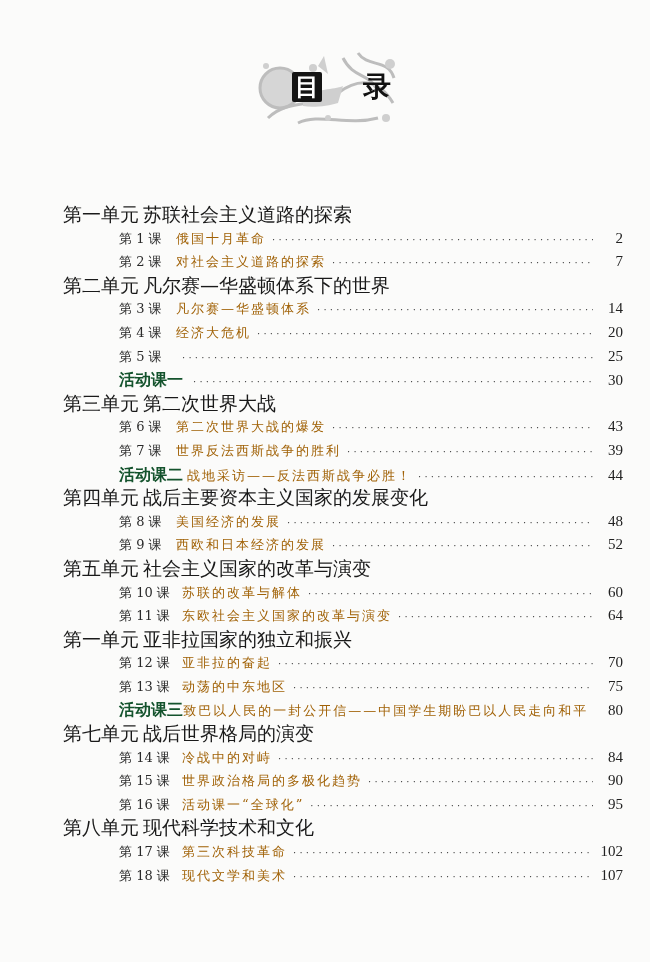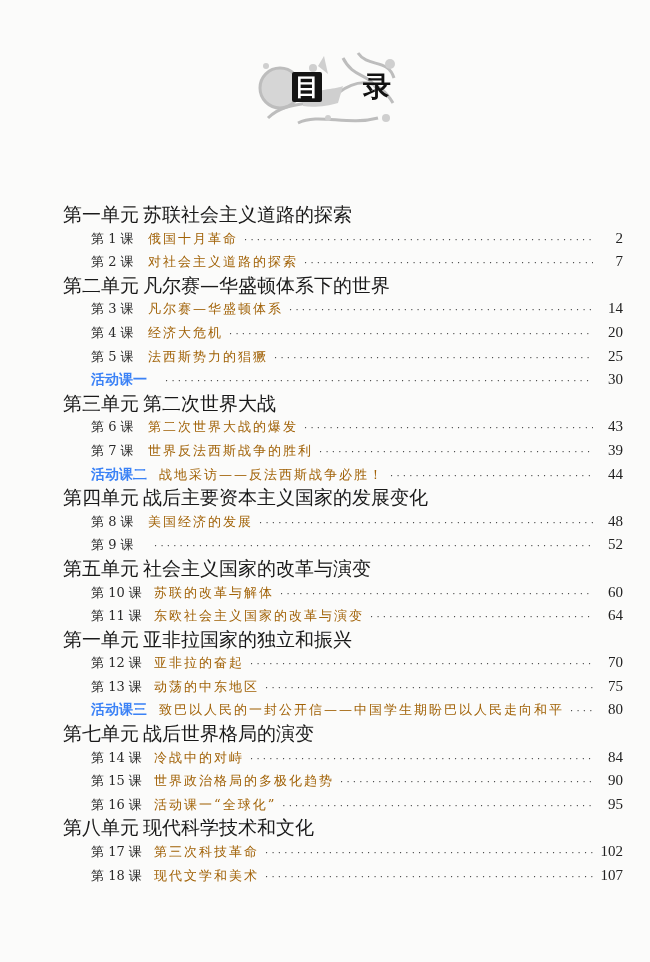--- a/index.html
+++ b/index.html
@@ -21,22 +21,22 @@
   .toc { position: absolute; left: 63px; top: 203px; width: 560px; }
   .unit {
     height: 23.6px; line-height: 23.6px; font-family: "DejaVu Sans", sans-serif; font-size: 19px; color: #1a1a1a;
     white-space: nowrap;
   }
   .unit .u-num { display: inline-block; width: 80px; }
   .row {
     height: 23.6px; line-height: 23.6px; display: flex; align-items: baseline; white-space: nowrap; font-size: 13px;
     padding-left: 28px;
   }
-  .row .l-num { display: inline-block; width: 57px; color: #2a2a2a; font-size: 13px; }
-  .row.activity .l-num { font-family: "DejaVu Sans", sans-serif; font-weight: bold; width: 68px; font-size: 14px; color: #3b82f6; }
+  .row .l-num { display: inline-block; width: 57px; color: #2a2a2a; font-size: 13px; margin-left: 28px; }
+  .row.activity .l-num { font-family: "DejaVu Sans", sans-serif; font-weight: bold; width: 68px; font-size: 16px; color: #14532d; }
   .row.wide .l-num { width: 63px; }
   .row .l-title { color: #a16207; letter-spacing: 2px; }
   .row .dots {
     flex: 1; overflow: hidden; margin: 0 6px; color: #333; letter-spacing: 3.2px; font-size: 10px;
   }
   .row .page { width: 24px; text-align: right; font-family: "Liberation Serif", serif; font-size: 15px; color: #222; }
 </style>
 </head>
 <body>
 
@@ -85,21 +85,20 @@
       <span class="page">14</span>
     </div>
     <div class="row">
       <span class="l-num">第 4 课</span>
       <span class="l-title">经济大危机</span>
       <span class="dots">················································································</span>
       <span class="page">20</span>
     </div>
     <div class="row">
       <span class="l-num">第 5 课</span>
-      <span class="l-title">法西斯势力的猖獗</span>
       <span class="dots">················································································</span>
       <span class="page">25</span>
     </div>
     <div class="row activity">
       <span class="l-num">活动课一</span>
       <span class="dots">················································································</span>
       <span class="page">30</span>
     </div>
     <div class="unit"><span class="u-num">第三单元</span><span class="u-title">第二次世界大战</span></div>
     <div class="row">
@@ -122,20 +121,21 @@
     </div>
     <div class="unit"><span class="u-num">第四单元</span><span class="u-title">战后主要资本主义国家的发展变化</span></div>
     <div class="row">
       <span class="l-num">第 8 课</span>
       <span class="l-title">美国经济的发展</span>
       <span class="dots">················································································</span>
       <span class="page">48</span>
     </div>
     <div class="row">
       <span class="l-num">第 9 课</span>
+      <span class="l-title">西欧和日本经济的发展</span>
       <span class="dots">················································································</span>
       <span class="page">52</span>
     </div>
     <div class="unit"><span class="u-num">第五单元</span><span class="u-title">社会主义国家的改革与演变</span></div>
     <div class="row wide">
       <span class="l-num">第 10 课</span>
       <span class="l-title">苏联的改革与解体</span>
       <span class="dots">················································································</span>
       <span class="page">60</span>
     </div>

